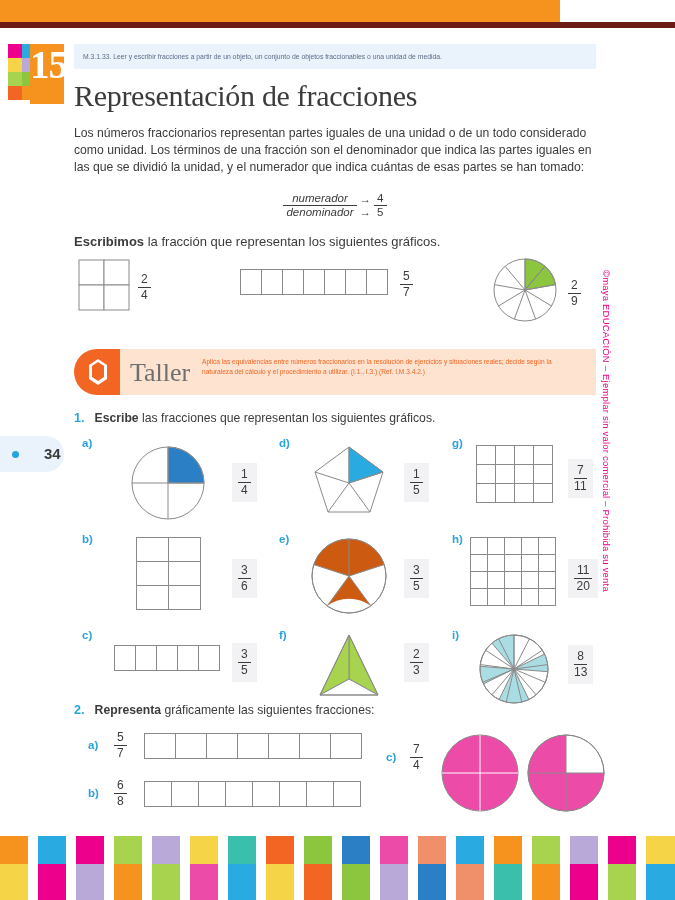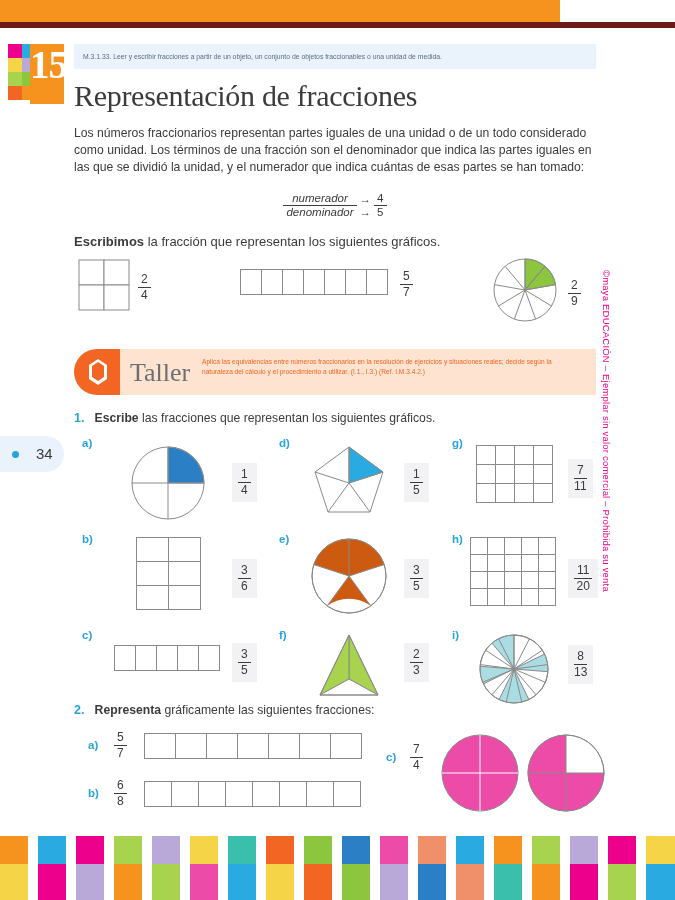--- a/index.html
+++ b/index.html
@@ -18,21 +18,21 @@
   
   .tema-block{position:absolute;left:8px;top:44px;width:56px;height:60px;}
   .chip{position:absolute;width:14px;height:14px;}
   .tema-num{position:absolute;left:30px;top:44px;width:34px;height:60px;background:#f6921e;color:#fff;}
   .tema-num .n{font-family:"Liberation Serif",serif;font-weight:700;font-size:39px;line-height:29px;text-align:center;padding-top:6px;letter-spacing:-1px;}
   .tema-num .t{font-size:9px;text-align:center;line-height:10px;margin-left:34px;}
 
   
   .pagetab{position:absolute;left:0;top:436px;width:64px;height:36px;background:#eaf3fb;border-top-right-radius:18px;border-bottom-right-radius:18px;}
   .pagetab .dot{position:absolute;left:12px;top:15px;width:7px;height:7px;border-radius:50%;background:#29a3dd;}
-  .pagetab .pnum{position:absolute;left:36px;top:9px;font-size:15px;color:#3b3b3b;}
+  .pagetab .pnum{position:absolute;left:44px;top:9px;font-size:15px;color:#3b3b3b;font-weight:bold;}
 
   
   .sidetext{position:absolute;left:612px;top:270px;width:260px;transform:rotate(90deg);transform-origin:0 0;
     font-size:9.5px;color:#ec008c;letter-spacing:.2px;white-space:nowrap;}
 
   
   .content{position:absolute;left:74px;top:44px;width:522px;}
 
   .objetivo{background:#eaf2fb;color:#5b6d8a;font-size:6.8px;line-height:11px;padding:7px 9px;width:504px;}
 

